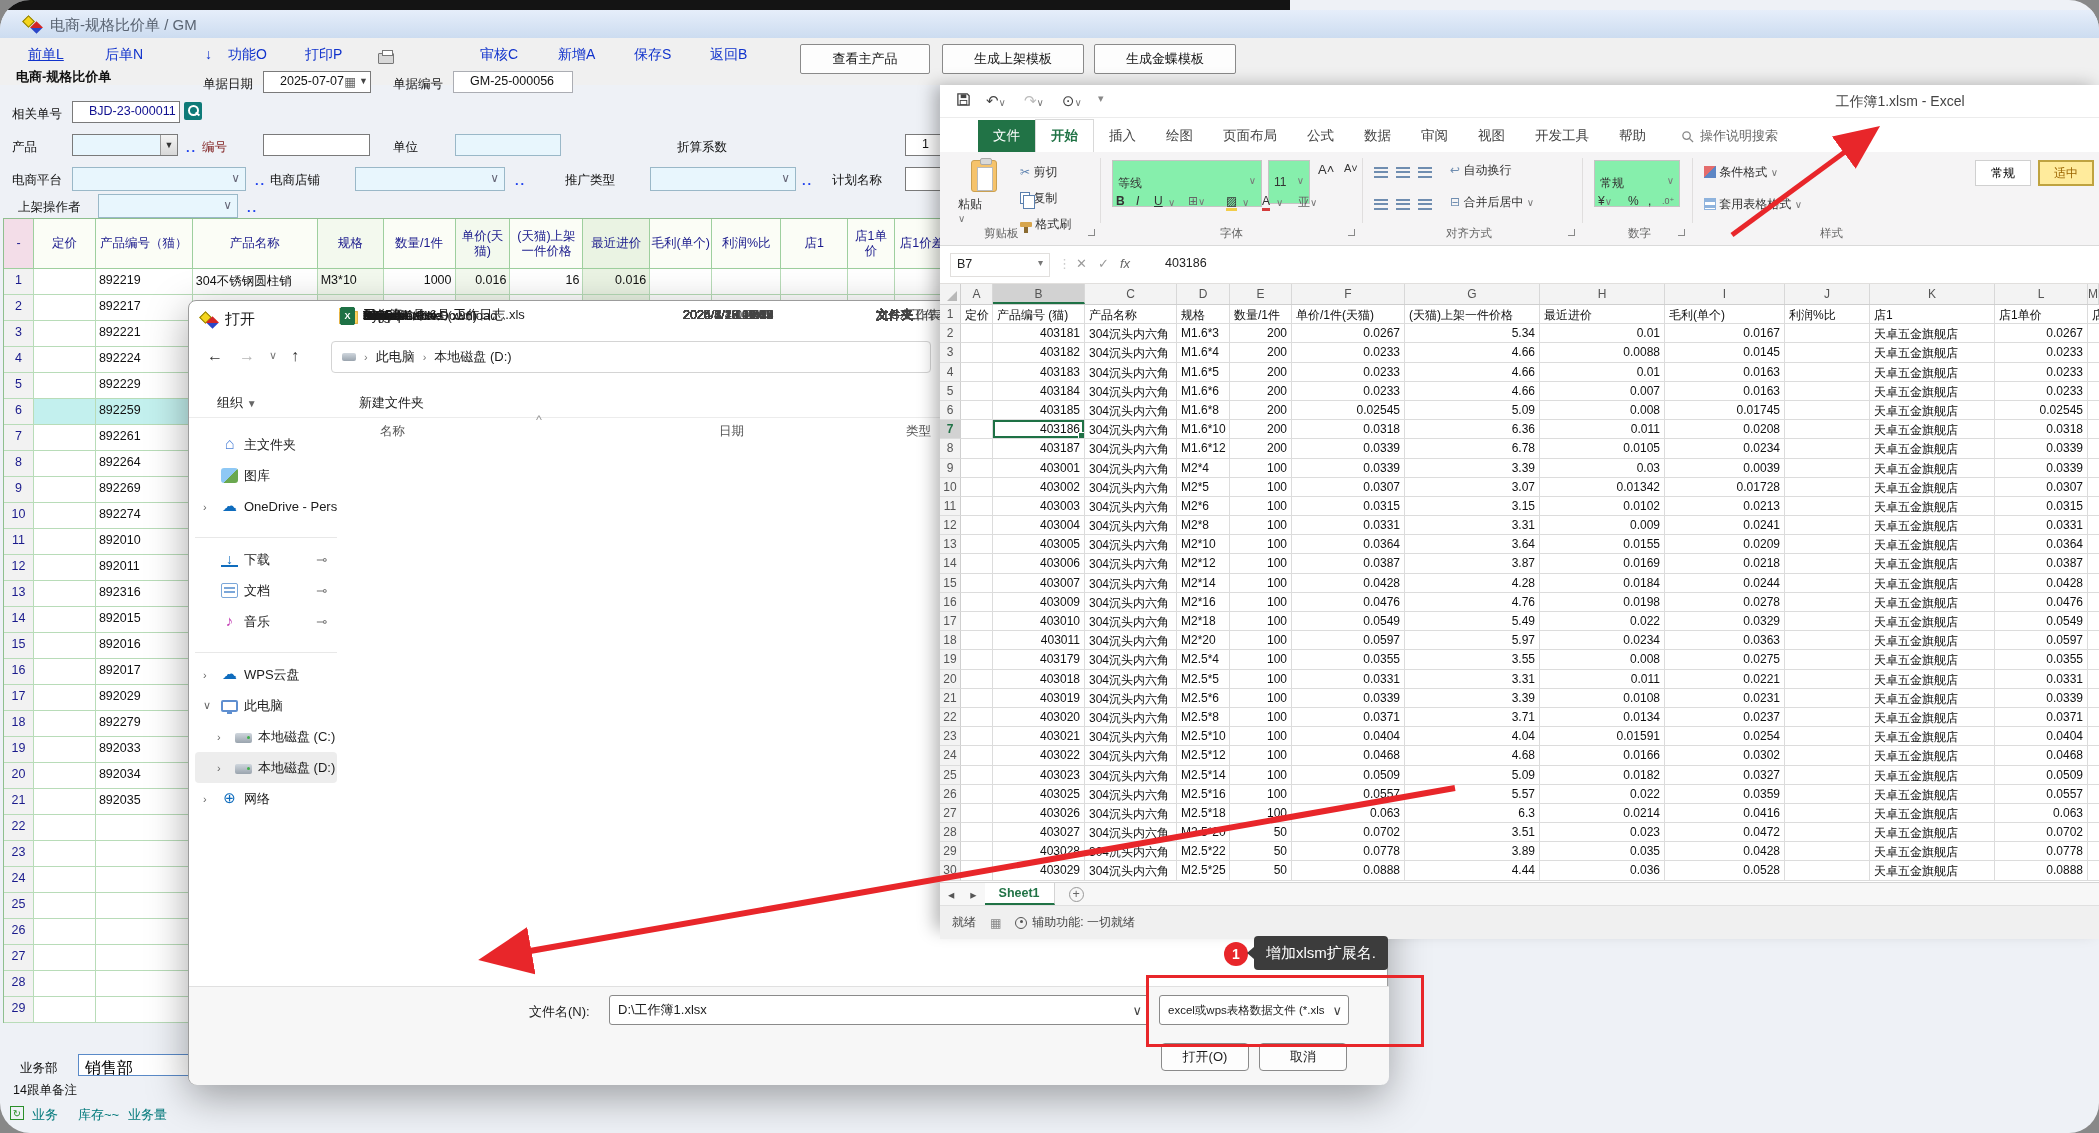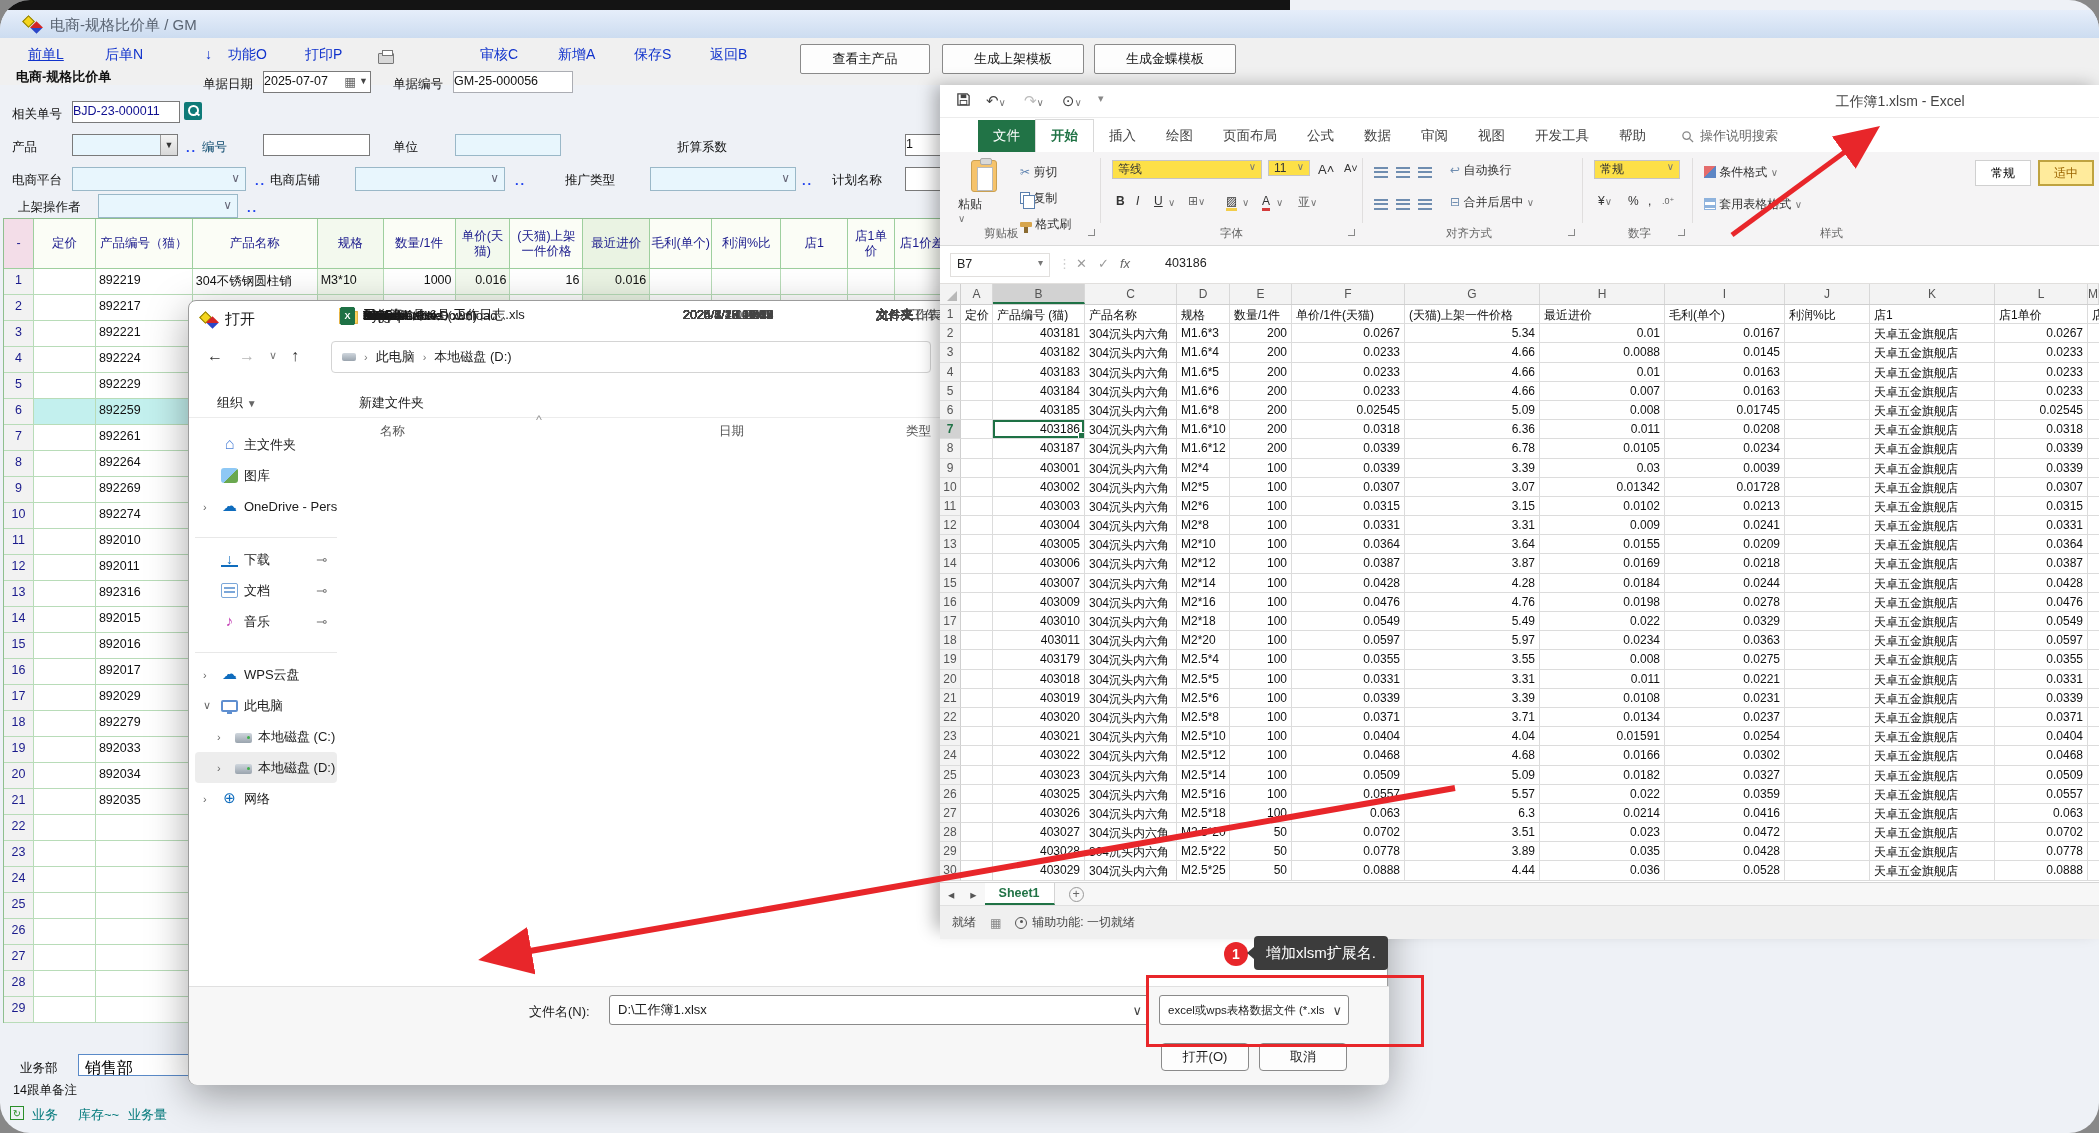--- a/index.html
+++ b/index.html
@@ -9,28 +9,28 @@
   
   .topstrip{position:absolute;left:0;top:0;width:1290px;height:10px;background:#141414;}
   .erp-titlebar{position:absolute;left:0;top:10px;width:2099px;height:28px;background:linear-gradient(#e6eefa,#ccdcf0);}
   .erp-title{position:absolute;left:50px;top:6px;font-size:15px;color:#5a6472;}
   .dm{position:absolute;width:9px;height:9px;transform:rotate(45deg);}
   .erp-menubar{position:absolute;left:0;top:38px;width:2099px;height:47px;background:#f0f0f0;}
   .mi{position:absolute;top:8px;font-size:14px;color:#1133cc;cursor:pointer;}
   .act-btn{position:absolute;top:6px;height:30px;background:#fdfdfd;border:1px solid #8a8a8a;font-size:13px;color:#111;text-align:center;line-height:28px;border-radius:2px;}
   .flabel{position:absolute;font-size:12.5px;color:#111;white-space:nowrap;}
   .fbold{font-weight:bold;font-size:13px;}
-  .inp{position:absolute;background:#fff;border:1px solid #7a7a7a;font-size:12.5px;color:#111;padding:2px 0;white-space:nowrap;overflow:hidden;}
+  .inp{position:absolute;background:#fff;border:1px solid #7a7a7a;font-size:12.5px;color:#111;padding:2px 16px;white-space:nowrap;overflow:hidden;}
   .inp-flat{border:1px solid #abadb3;}
   .combo-c{position:absolute;background:#e8f6fd;border:1px solid #7a7a7a;}
   .combo-c .db{position:absolute;right:0;top:0;bottom:0;width:17px;background:linear-gradient(#f4f4f4,#d8d8d8);border-left:1px solid #9a9a9a;color:#333;font-size:9px;text-align:center;line-height:20px;}
   .combo-f{position:absolute;background:#e8f6fd;border:1px solid #9ab8c8;}
   .combo-f .ch{position:absolute;right:5px;top:3px;color:#667;font-size:12px;}
   .dots{position:absolute;color:#2244ee;font-weight:bold;font-size:13px;letter-spacing:2px;}
-  .olive{color:#0c4a6e;}
+  .olive{color:#7f1d1d;}
   .navy{color:#101090;}
   
   .erp-table{position:absolute;left:3px;top:218px;width:947px;border-top:1px solid #8fbf8f;border-left:1px solid #8fbf8f;font-size:12.5px;}
   .erp-hrow{display:flex;height:50px;background:#fbfdf6;}
   .erp-hrow span{border-right:1px solid #9ecf9e;border-bottom:1px solid #9ecf9e;color:#1a1a8c;display:flex;align-items:center;justify-content:center;text-align:center;padding:1px;line-height:1.15;overflow:hidden;}
   .erp-hrow span:nth-child(1){background:#f3dde8;}
   .er{display:flex;height:26px;background:#fff;}
   .er span{border-right:1px solid #b8dcb8;border-bottom:1px solid #b8dcb8;overflow:hidden;white-space:nowrap;padding:4px 3px;color:#111;}
   .e1{width:30px;text-align:center;background:#f2f2f2;color:#1a1a8c !important;padding:4px 0 !important;}
   .e2{width:62px;}.e3{width:97px;}.e4{width:125px;}.e5{width:66px;background:#f3f9ee;}
@@ -91,21 +91,21 @@
   .xl-tabs{position:absolute;left:0;top:33px;width:100%;height:34px;background:#fff;display:flex;align-items:flex-end;padding-left:38px;}
   .xtab{padding:7px 15px;font-size:13.5px;color:#444;}
   .xtab.file{background:#217346;color:#fff;}
   .xtab.active{background:#fff;color:#217346;border:1px solid #d9d9d9;border-bottom:none;font-weight:bold;}
   .xsearch{margin-left:20px;color:#666;font-size:13px;padding-bottom:7px;display:flex;gap:6px;align-items:center;}
   .xl-ribbon{position:absolute;left:0;top:67px;width:100%;height:94px;background:#f5f4f5;border-bottom:1px solid #dadada;}
   .rgl{position:absolute;top:74px;font-size:11.5px;color:#666;}
   .launch{position:absolute;top:77px;width:7px;height:7px;border-right:1px solid #888;border-bottom:1px solid #888;}
   .rdiv{position:absolute;top:6px;bottom:22px;width:1px;background:#e0dede;}
   .rsm{position:absolute;font-size:12px;color:#333;white-space:nowrap;}
-  .rbox{position:absolute;background:#fde047;border:1px solid #c6c4c4;font-size:12px;color:#333;padding:0 5px;white-space:nowrap;}
+  .rbox{position:absolute;background:#86efac;border:1px solid #c6c4c4;font-size:12px;color:#333;padding:14px 5px;white-space:nowrap;}
   .chd{color:#777;font-size:10px;}
   .chip{position:absolute;top:8px;width:56px;height:26px;border:1px solid #d0d0d0;background:#fff;font-size:12px;display:flex;align-items:center;justify-content:center;}
   .chip.warm{background:#ffeb9c;color:#9c6500;border:2px solid #bfa340;}
   .xl-fxbar{position:absolute;left:0;top:161px;width:100%;height:38px;background:#fff;border-bottom:1px solid #e1dfdd;}
   .namebox{position:absolute;left:10px;top:7px;width:100px;height:24px;border:1px solid #e1dfdd;font-size:12.5px;color:#222;padding:3px 6px;}
   .fxic{position:absolute;top:10px;font-size:13px;color:#9a9a9a;}
   
   .xl-letters{position:absolute;left:0;top:199px;width:100%;height:21px;display:flex;background:#f3f3f3;border-bottom:1px solid #cfcfcf;}
   .xl-letters span{border-right:1px solid #d8d8d8;font-size:12px;color:#555;text-align:center;line-height:20px;overflow:hidden;}
   .xl-letters span:nth-of-type(1){width:32px;}.xl-letters span:nth-of-type(2){width:92px;background:#d2d2d2;border-bottom:2px solid #1e7145;}

